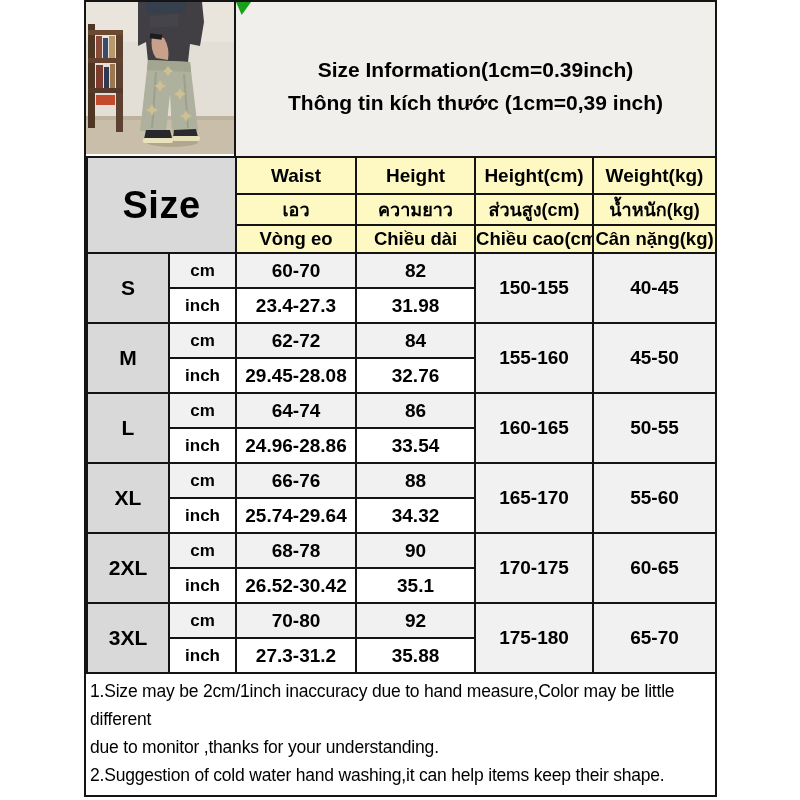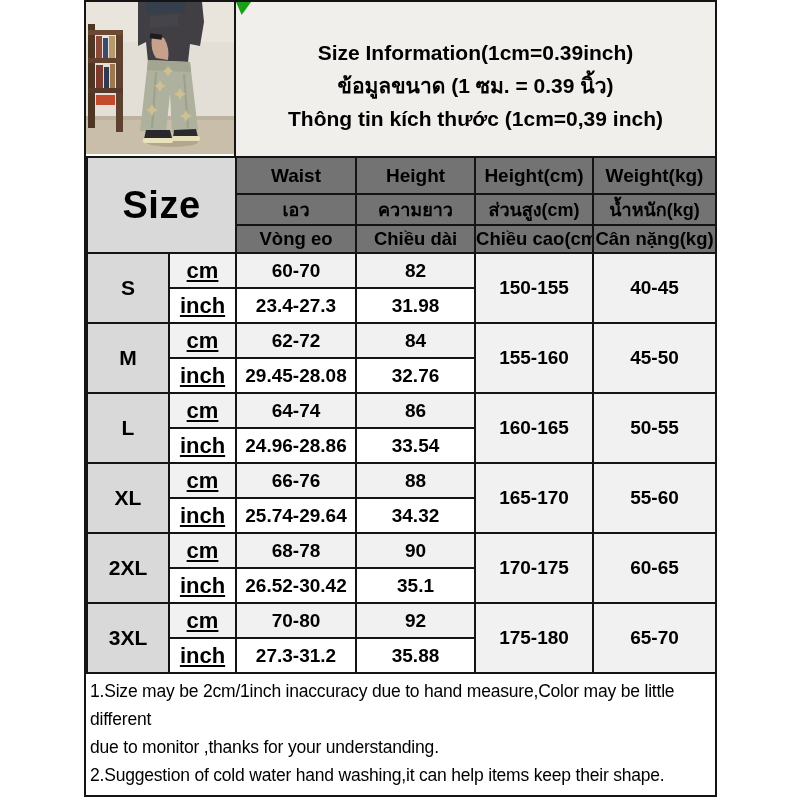--- a/index.html
+++ b/index.html
@@ -17,25 +17,25 @@
   .title-line{font-weight:bold;font-size:21px;line-height:30px;white-space:nowrap;}
   .corner-marker{position:absolute;left:0;top:0;width:15px;height:13px;background:#18a018;
                  clip-path:polygon(0 0,100% 0,38% 100%);}
   
   table.size-table{border-collapse:collapse;table-layout:fixed;width:629px;flex:0 0 auto;}
   table.size-table th,table.size-table td{border:2px solid #141414;text-align:center;vertical-align:middle;
         padding:0;font-weight:bold;overflow:hidden;white-space:nowrap;}
   tr.hr1{height:37px;} tr.hr2{height:28px;} tr.hr3{height:28px;}
   tr.data-row{height:35px;}
   .corner-cell{background:#d9d9d9;font-size:38px;letter-spacing:0.5px;}
-  .hcell{background:#737373;font-size:19px;}
+  .hcell{background:#fef9c3;font-size:19px;}
   .hcell.th{font-size:18px;}
   .hcell.vi{font-size:18.5px;}
   .size-label{background:#d9d9d9;font-size:21px;}
-  .unit{font-size:22px;text-decoration:underline;}
+  .unit{font-size:17px;}
   .val{font-size:19px;}
   tr.cm-row td{background:#f1f1f1;}
   tr.inch-row td{background:#ffffff;}
   td.merged{background:#f1f1f1 !important;font-size:19px;}
   
   .attention{flex:1;background:#fff;padding:3px 6px 0 4px;box-sizing:border-box;}
   .attention div{font-size:17.5px;line-height:28px;font-weight:normal;letter-spacing:-0.2px;}
 </style>
 </head>
 <body>
@@ -94,21 +94,20 @@
             <path d="M60 128 L84 128 L86 136 L58 137 Z" fill="#28272c"></path>
             <rect x="57" y="136" width="30" height="5" rx="2" fill="#e9e3bd"></rect>
             <path d="M88 128 L110 127 L112 135 L87 136 Z" fill="#2b2a2f"></path>
             <rect x="86" y="134" width="28" height="5" rx="2" fill="#e6e0b8"></rect>
           </g>
         </svg>
       </div>
       <div class="title-box">
         <div class="corner-marker"></div>
         <div class="title-line">Size Information(1cm=0.39inch)</div>
-        <div class="title-line">ข้อมูลขนาด (1 ซม. = 0.39 นิ้ว)</div>
         <div class="title-line">Thông tin kích thước (1cm=0,39 inch)</div>
       </div>
     </div>
 
     <table class="size-table">
       <colgroup>
         <col style="width:82px">
           <col style="width:67px">
           <col style="width:120px">
         <col style="width:119px">

